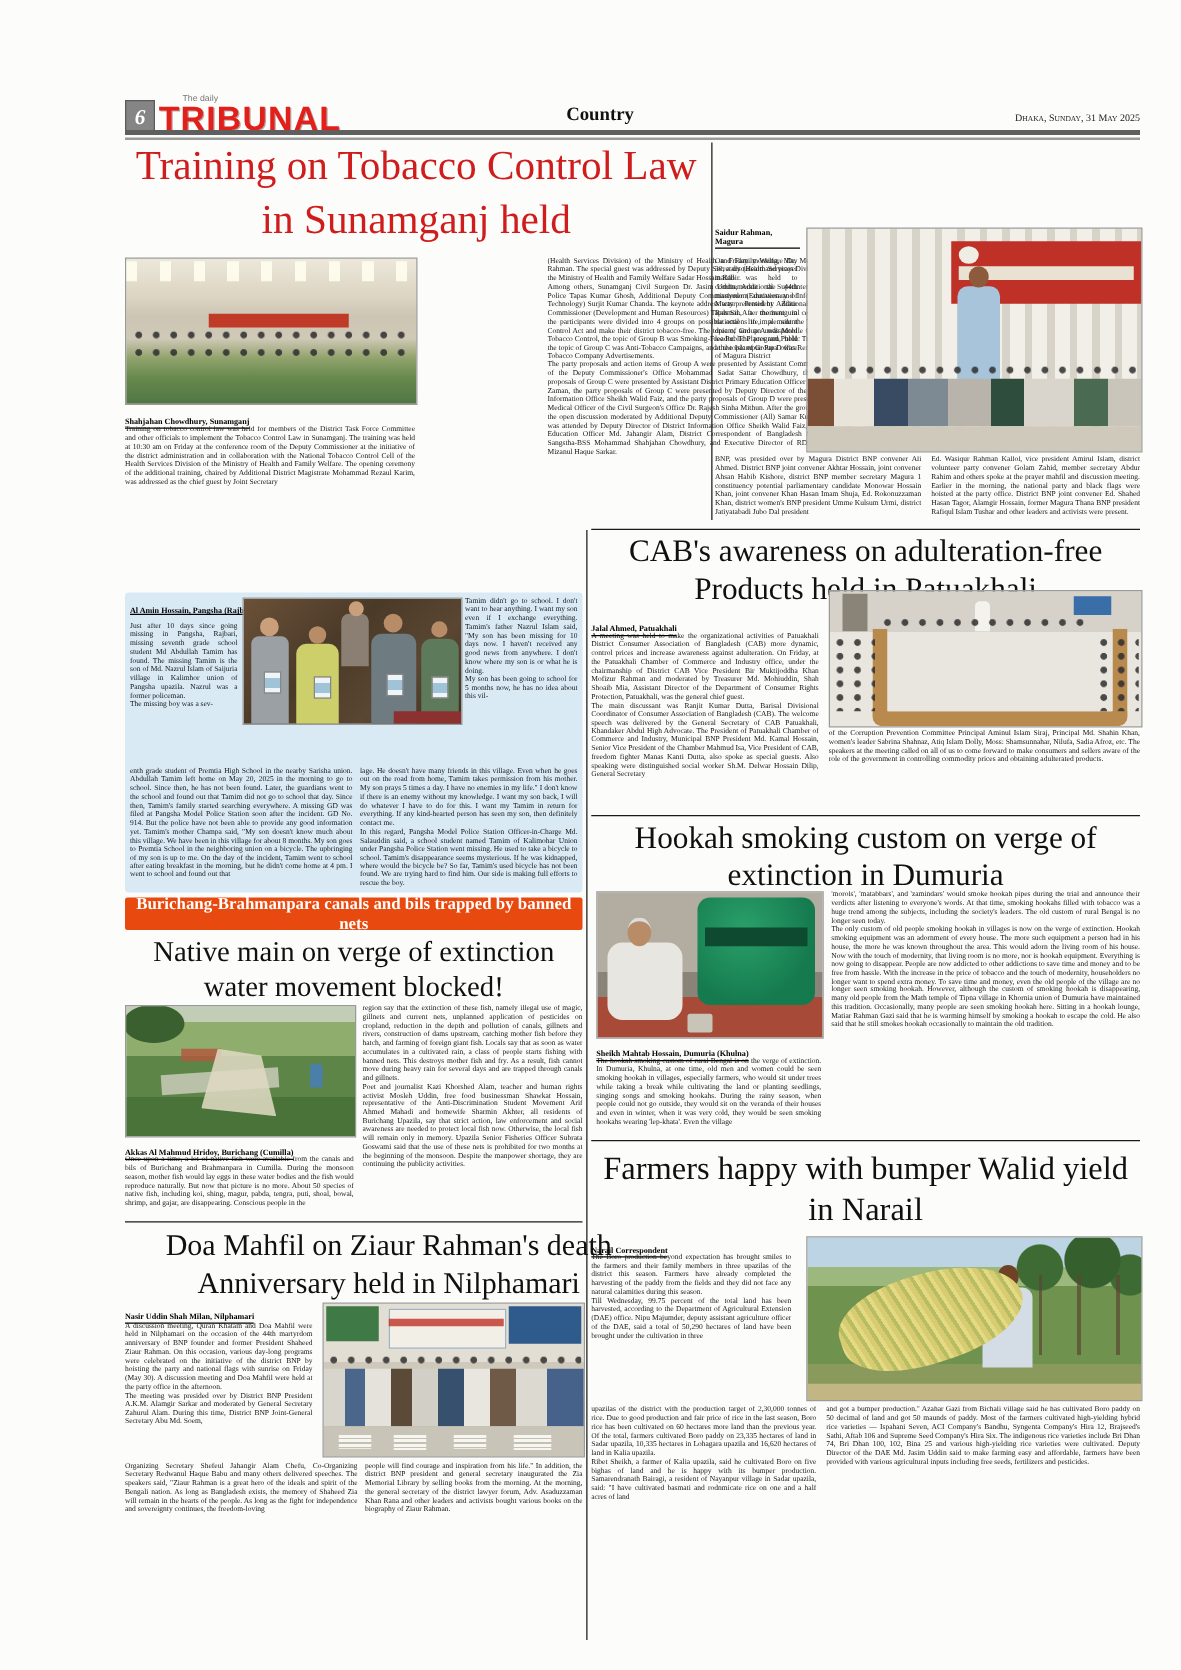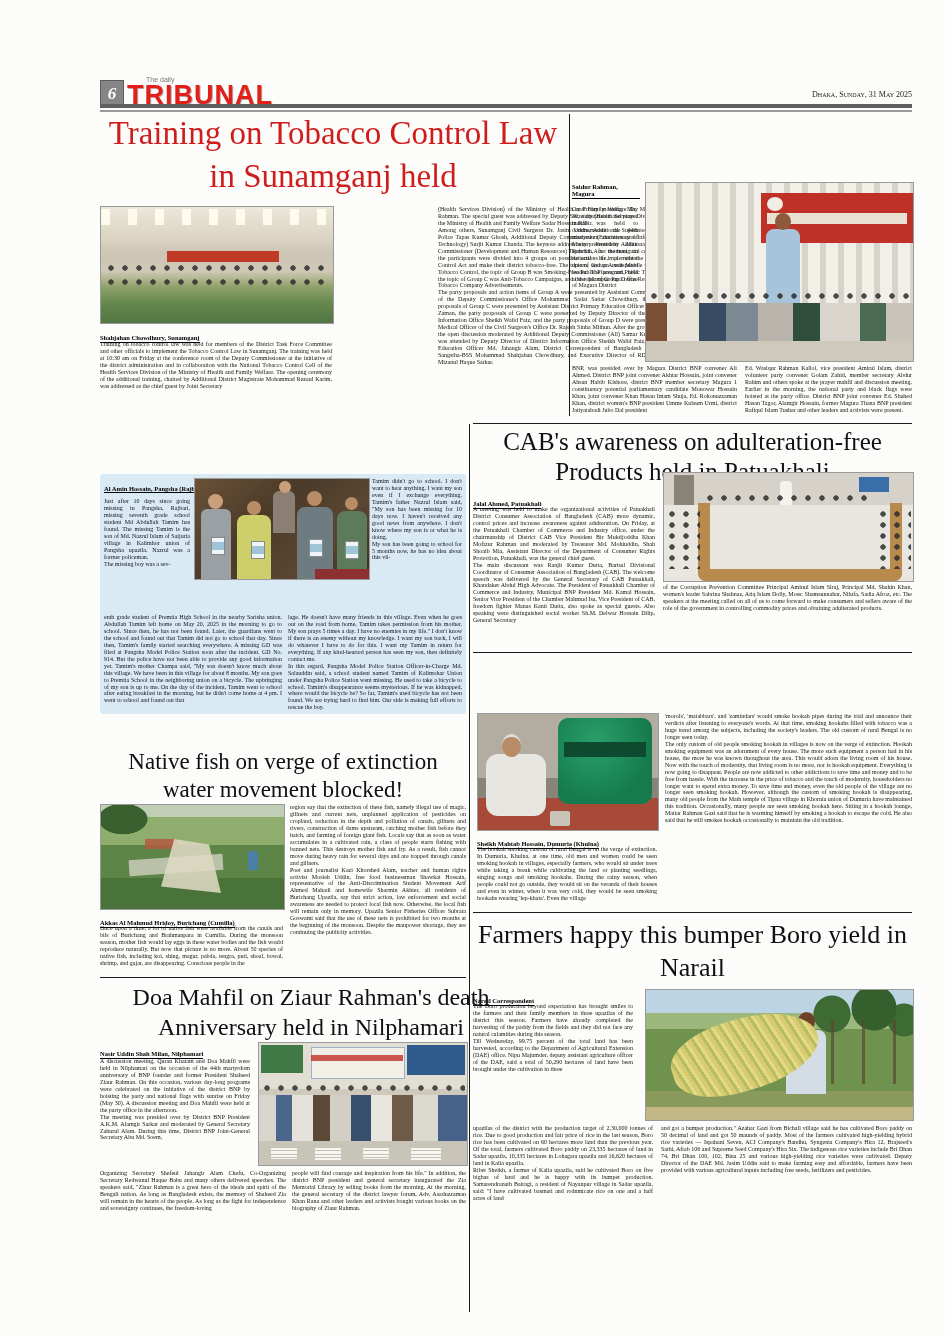--- a/index.html
+++ b/index.html
@@ -24,20 +24,21 @@
 <div id="page">
 
   <div class="abs" style="left:0;top:0;width:945px;height:112px;">
     <div class="abs" style="left:100px;top:80px;width:22px;height:26px;background:#858585;border:1px solid #5a5a5a;
                 display:flex;align-items:center;justify-content:center;">
       <span style="color:#fff;font:italic bold 17px 'Liberation Serif',serif;">6</span>
     </div>
     <div class="abs" style="left:146px;top:76px;font:7px 'Liberation Sans',sans-serif;color:#777;">The daily</div>
     <div class="abs" style="left:127px;top:82px;font:bold 27px/1 'Liberation Sans',sans-serif;color:#e31f1a;
                 letter-spacing:1px;text-shadow:1px 1px 0 rgba(60,0,0,0.35);">TRIBUNAL</div>
+    <div class="abs hl" style="left:100px;top:84px;width:760px;font-size:15px;font-weight:bold;">Country</div>
     <div class="abs" style="left:700px;top:90px;width:212px;text-align:right;
                 font:8px 'Liberation Serif',serif;font-variant:small-caps;color:#222;">Dhaka, Sunday, 31 May 2025</div>
     <div class="abs" style="left:100px;top:104px;width:812px;height:4px;background:#5f5f5f;"></div>
     <div class="abs" style="left:100px;top:110px;width:812px;height:1.5px;background:#9a9a9a;"></div>
   </div>
 
   <div class="abs rule" style="left:569px;top:114px;width:1px;height:302px;"></div>
   <div class="abs rule" style="left:469px;top:424px;width:1px;height:888px;"></div>
 
   <div class="abs" style="left:100px;top:112px;width:466px;height:306px;">
@@ -125,39 +126,40 @@
       <div class="abs" style="left:34px;top:30px;width:180px;height:66px;border:12px solid #b98a4e;border-top:none;border-radius:0 0 8px 8px;"></div>
       <div class="abs" style="left:116px;top:8px;width:12px;height:24px;background:#f4f2ec;border-radius:4px 4px 0 0;"></div>
       <div class="dots" style="left:2px;top:36px;width:34px;height:60px;"></div>
       <div class="dots" style="right:2px;top:36px;width:34px;height:60px;"></div>
       <div class="dots" style="left:40px;top:20px;width:170px;height:12px;"></div>
     </div>
     <div class="body abs" style="left:190px;top:160px;width:249px;height:64px;">of the Corruption Prevention Committee Principal Aminul Islam Siraj, Principal Md. Shahin Khan, women's leader Sabrina Shahnaz, Atiq Islam Dolly, Moss: Shamsunnahar, Nilufa, Sadia Afroz, etc. The speakers at the meeting called on all of us to come forward to make consumers and sellers aware of the role of the government in controlling commodity prices and obtaining adulterated products.</div>
   </div>
 
   <div class="abs" style="left:473px;top:652px;width:439px;height:258px;border-top:1px solid #1a1a1a;">
+    <div class="hl abs" style="left:0;top:3px;width:439px;height:56px;font-size:25px;line-height:1.2;">Hookah smoking custom on verge of extinction in Dumuria</div>
     <div class="photo" style="left:4px;top:60px;width:180px;height:116px;
                 background:linear-gradient(180deg,#b3aca0 0 55%,#8a8478 55% 72%,#a84a38 72% 100%);">
       <div class="abs" style="right:6px;top:4px;width:94px;height:86px;border-radius:10px;
                   background:radial-gradient(ellipse at 40% 30%,#2aa06a,#157a4e 70%);"></div>
       <div class="abs" style="right:12px;top:28px;width:82px;height:15px;background:#0d4a30;"></div>
       <div class="abs" style="left:8px;top:40px;width:60px;height:62px;background:#e8e6e0;border-radius:12px;"></div>
       <div class="abs" style="left:24px;top:20px;width:19px;height:20px;background:#b98c68;border-radius:50%;border-top:3px solid #ddd;"></div>
       <div class="abs" style="left:72px;bottom:4px;width:20px;height:15px;background:#c8c4b8;border-radius:2px;"></div>
     </div>
     <div class="abs" style="left:4px;top:179px;">
       <span class="byline">Sheikh Mahtab Hossain, Dumuria (Khulna)</span>
     </div>
     <div class="body abs" style="left:4px;top:193px;width:180px;height:62px;">The hookah smoking custom of rural Bengal is on the verge of extinction. In Dumuria, Khulna, at one time, old men and women could be seen smoking hookah in villages, especially farmers, who would sit under trees while taking a break while cultivating the land or planting seedlings, singing songs and smoking hookahs. During the rainy season, when people could not go outside, they would sit on the veranda of their houses and even in winter, when it was very cold, they would be seen smoking hookahs wearing 'lep-khata'. Even the village</div>
     <div class="body abs" style="left:192px;top:60px;width:247px;height:195px;">'morols', 'matabbars', and 'zamindars' would smoke hookah pipes during the trial and announce their verdicts after listening to everyone's words. At that time, smoking hookahs filled with tobacco was a huge trend among the subjects, including the society's leaders. The old custom of rural Bengal is no longer seen today.
 The only custom of old people smoking hookah in villages is now on the verge of extinction. Hookah smoking equipment was an adornment of every house. The more such equipment a person had in his house, the more he was known throughout the area. This would adorn the living room of his house. Now with the touch of modernity, that living room is no more, nor is hookah equipment. Everything is now going to disappear. People are now addicted to other addictions to save time and money and to be free from hassle. With the increase in the price of tobacco and the touch of modernity, householders no longer want to spend extra money. To save time and money, even the old people of the village are no longer seen smoking hookah. However, although the custom of smoking hookah is disappearing, many old people from the Math temple of Tipna village in Khornia union of Dumuria have maintained this tradition. Occasionally, many people are seen smoking hookah here. Sitting in a hookah lounge, Matiar Rahman Gazi said that he is warming himself by smoking a hookah to escape the cold. He also said that he still smokes hookah occasionally to maintain the old tradition.</div>
   </div>
 
   <div class="abs" style="left:473px;top:912px;width:439px;height:420px;border-top:1px solid #1a1a1a;">
-    <div class="hl abs" style="left:0;top:6px;width:439px;height:62px;font-size:26px;line-height:1.25;">Farmers happy this bumper Boro yield in Narail</div>
+    <div class="hl abs" style="left:0;top:6px;width:439px;height:62px;font-size:26px;line-height:1.25;">Farmers happy with bumper Walid yield in Narail</div>
     <div class="abs" style="left:0;top:76px;">
       <span class="byline">Narail Correspondent</span>
     </div>
     <div class="body abs" style="left:0;top:90px;width:160px;height:116px;">The Boro production beyond expectation has brought smiles to the farmers and their family members in three upazilas of the district this season. Farmers have already completed the harvesting of the paddy from the fields and they did not face any natural calamities during this season.
 Till Wednesday, 99.75 percent of the total land has been harvested, according to the Department of Agricultural Extension (DAE) office. Nipu Majumder, deputy assistant agriculture officer of the DAE, said a total of 50,290 hectares of land have been brought under the cultivation in three</div>
     <div class="photo" style="left:172px;top:76px;width:267px;height:130px;
                 background:linear-gradient(180deg,#bcd4e4 0 18%,#9cb87c 18% 30%,#6f934e 30% 78%,#8a9a5c 78% 100%);">
       <div class="abs" style="left:150px;top:0;width:120px;height:60px;
            background:radial-gradient(circle at 30% 40%,#3e6a34 18px,rgba(0,0,0,0) 19px),radial-gradient(circle at 65% 30%,#35602e 22px,rgba(0,0,0,0) 23px),radial-gradient(circle at 90% 50%,#3e6a34 16px,rgba(0,0,0,0) 17px);"></div>
       <div class="abs" style="right:0;top:30px;width:110px;height:64px;
@@ -166,22 +168,25 @@
       <div class="abs" style="left:140px;top:40px;width:40px;height:64px;background:#d4dce6;border-radius:8px 8px 0 0;"></div>
       <div class="abs" style="left:24px;top:28px;width:150px;height:72px;transform:rotate(-18deg);border-radius:45% 60% 50% 50%;
                   background:repeating-linear-gradient(75deg,#d8cc72 0 4px,#b8bc62 4px 7px,#e4da84 7px 10px);"></div>
       <div class="abs" style="left:0;bottom:0;width:267px;height:13px;background:#c2b684;"></div>
     </div>
     <div class="body abs" style="left:0;top:212px;width:180px;height:120px;">upazilas of the district with the production target of 2,30,000 tonnes of rice. Due to good production and fair price of rice in the last season, Boro rice has been cultivated on 60 hectares more land than the previous year. Of the total, farmers cultivated Boro paddy on 23,335 hectares of land in Sadar upazila, 10,335 hectares in Lohagara upazila and 16,620 hectares of land in Kalia upazila.
 Ribet Sheikh, a farmer of Kalia upazila, said he cultivated Boro on five bighas of land and he is happy with its bumper production. Samarendranath Bairagi, a resident of Nayanpur village in Sadar upazila, said: "I have cultivated basmati and rodnmicate rice on one and a half acres of land</div>
     <div class="body abs" style="left:188px;top:212px;width:251px;height:120px;">and got a bumper production." Azahar Gazi from Bichali village said he has cultivated Boro paddy on 50 decimal of land and got 50 maunds of paddy. Most of the farmers cultivated high-yielding hybrid rice varieties — Ispahani Seven, ACI Company's Bandhu, Syngenta Company's Hira 12, Brajseed's Sathi, Aftab 106 and Supreme Seed Company's Hira Six. The indigenous rice varieties include Bri Dhan 74, Bri Dhan 100, 102, Bina 25 and various high-yielding rice varieties were cultivated. Deputy Director of the DAE Md. Jasim Uddin said to make farming easy and affordable, farmers have been provided with various agricultural inputs including free seeds, fertilizers and pesticides.</div>
   </div>
 
+  <div class="abs banner" style="left:100px;top:718px;width:366px;height:26px;background:#e8490f;border-radius:2px;">
+    <span style="font-size:13.5px;">Burichang-Brahmanpara canals and bils trapped by banned nets</span>
+  </div>
   <div class="abs" style="left:100px;top:748px;width:366px;height:226px;">
-    <div class="hl abs" style="left:0;top:0;width:366px;height:54px;font-size:23px;line-height:1.2;">Native fish on verge of extinction water movement blocked!</div>
+    <div class="hl abs" style="left:0;top:0;width:366px;height:54px;font-size:23px;line-height:1.2;">Native main on verge of extinction water movement blocked!</div>
     <div class="photo" style="left:0;top:56px;width:183px;height:104px;
                 background:linear-gradient(180deg,#c2cdb6 0 12%,#8fae6d 12% 38%,#5c8547 38% 70%,#4a7339 70% 100%);">
       <div class="abs" style="left:-10px;top:-6px;width:80px;height:50px;
            background:radial-gradient(ellipse at 40% 40%,#3a6030 24px,rgba(0,0,0,0) 25px);"></div>
       <div class="abs" style="left:44px;top:34px;width:32px;height:10px;background:#b05a40;opacity:.85;"></div>
       <div class="abs" style="left:28px;top:52px;width:94px;height:16px;background:#b9c2a8;transform:rotate(-4deg);"></div>
       <div class="abs" style="left:60px;top:34px;width:60px;height:54px;background:#ded8c2;opacity:.88;
                   clip-path:polygon(22% 0,80% 10%,100% 100%,0 88%);"></div>
       <div class="abs" style="right:26px;top:46px;width:10px;height:19px;background:#4a7fa8;border-radius:3px 3px 0 0;"></div>
     </div>

